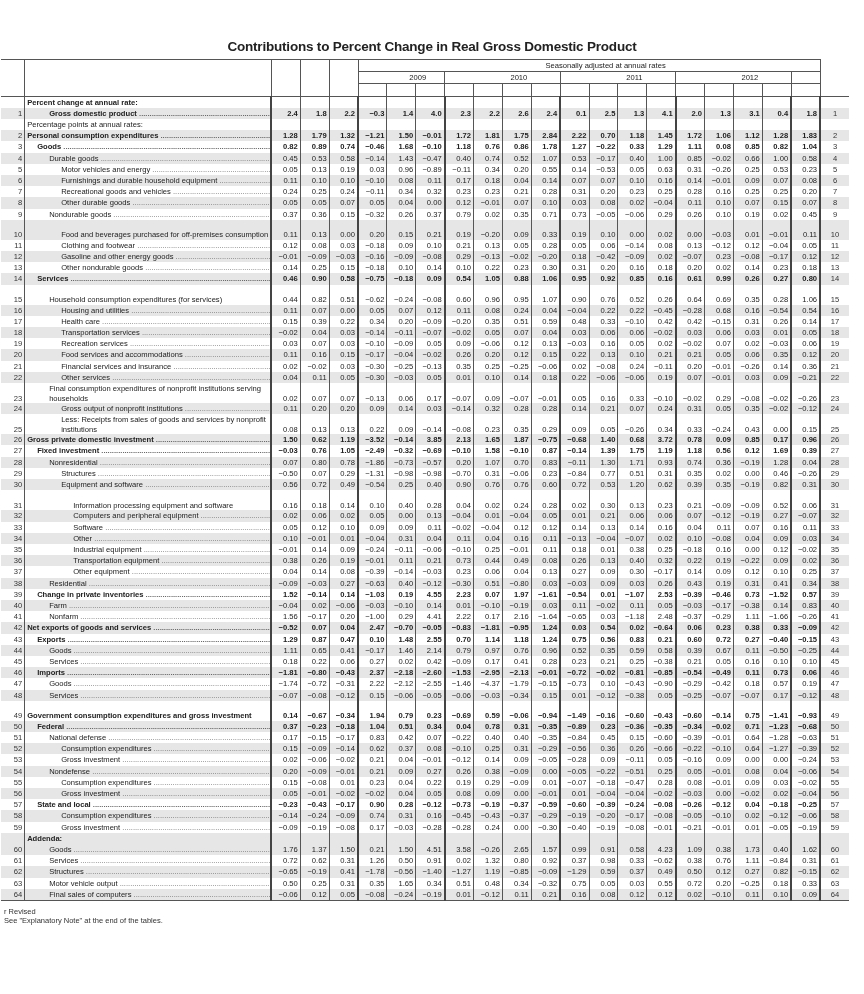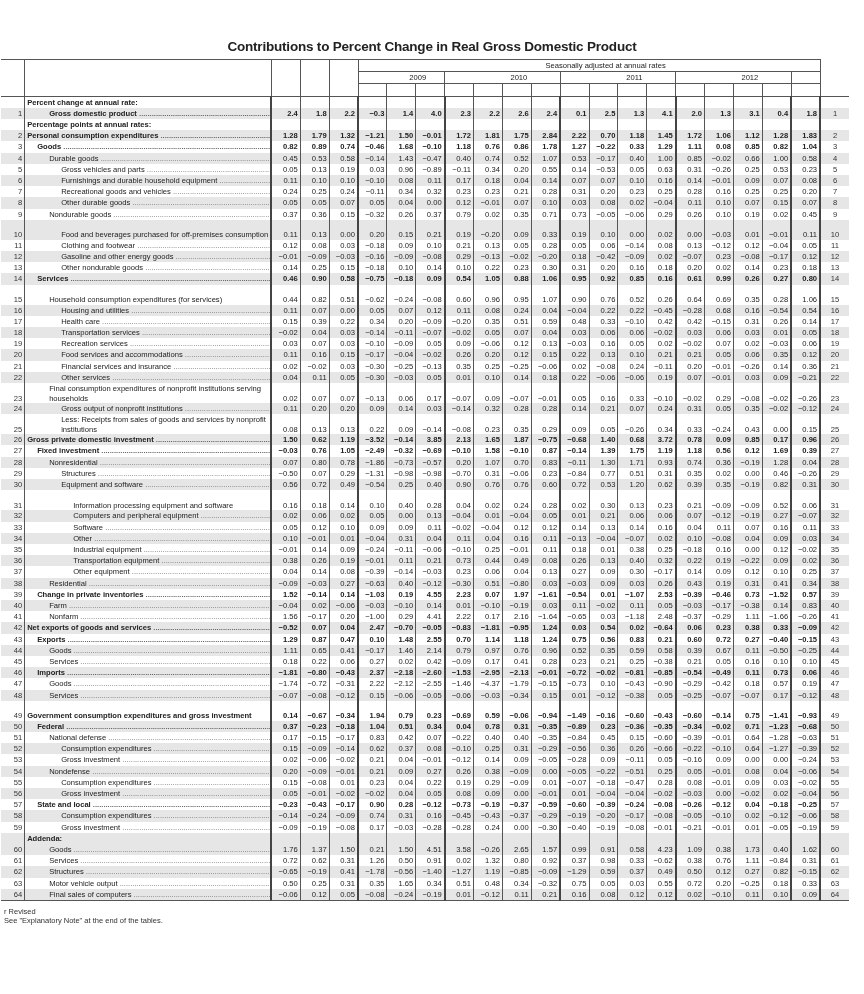--- a/index.html
+++ b/index.html
@@ -142,21 +142,21 @@
         <td class="v">4.1</td>
         <td class="v thick">2.0</td>
         <td class="v">1.3</td>
         <td class="v">3.1</td>
         <td class="v">0.4</td>
         <td class="v thick">1.8</td>
         <td class="lnr">1</td>
       </tr>
       <tr class="">
         <td class="ln"></td>
-        <td class="lbl i0" style="font-weight:bold">Percentage points at annual rates:</td>
+        <td class="lbl i0" style="font-weight:normal">Percentage points at annual rates:</td>
         <td class="v thick"></td>
         <td class="v"></td>
         <td class="v"></td>
         <td class="v thick"></td>
         <td class="v"></td>
         <td class="v"></td>
         <td class="v thick"></td>
         <td class="v"></td>
         <td class="v"></td>
         <td class="v"></td>
@@ -238,21 +238,21 @@
         <td class="v">1.00</td>
         <td class="v thick">0.85</td>
         <td class="v">−0.02</td>
         <td class="v">0.66</td>
         <td class="v">1.00</td>
         <td class="v thick">0.58</td>
         <td class="lnr">4</td>
       </tr>
       <tr class="">
         <td class="ln">5</td>
-        <td class="lbl i3"><span class="dots">Gross vehicles and parts</span></td>
+        <td class="lbl i3"><span class="dots">Motor vehicles and energy</span></td>
         <td class="v thick">0.05</td>
         <td class="v">0.13</td>
         <td class="v">0.19</td>
         <td class="v thick">0.03</td>
         <td class="v">0.96</td>
         <td class="v">−0.89</td>
         <td class="v thick">−0.11</td>
         <td class="v">0.34</td>
         <td class="v">0.20</td>
         <td class="v">0.55</td>

